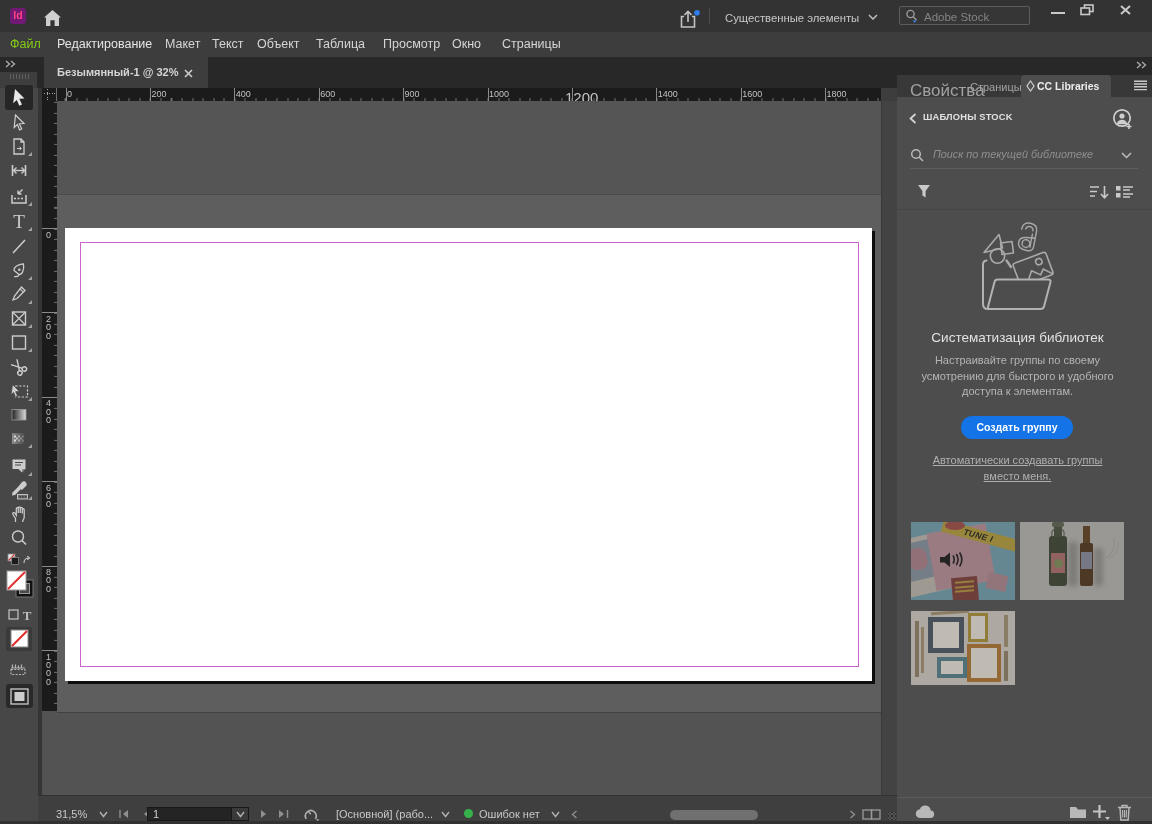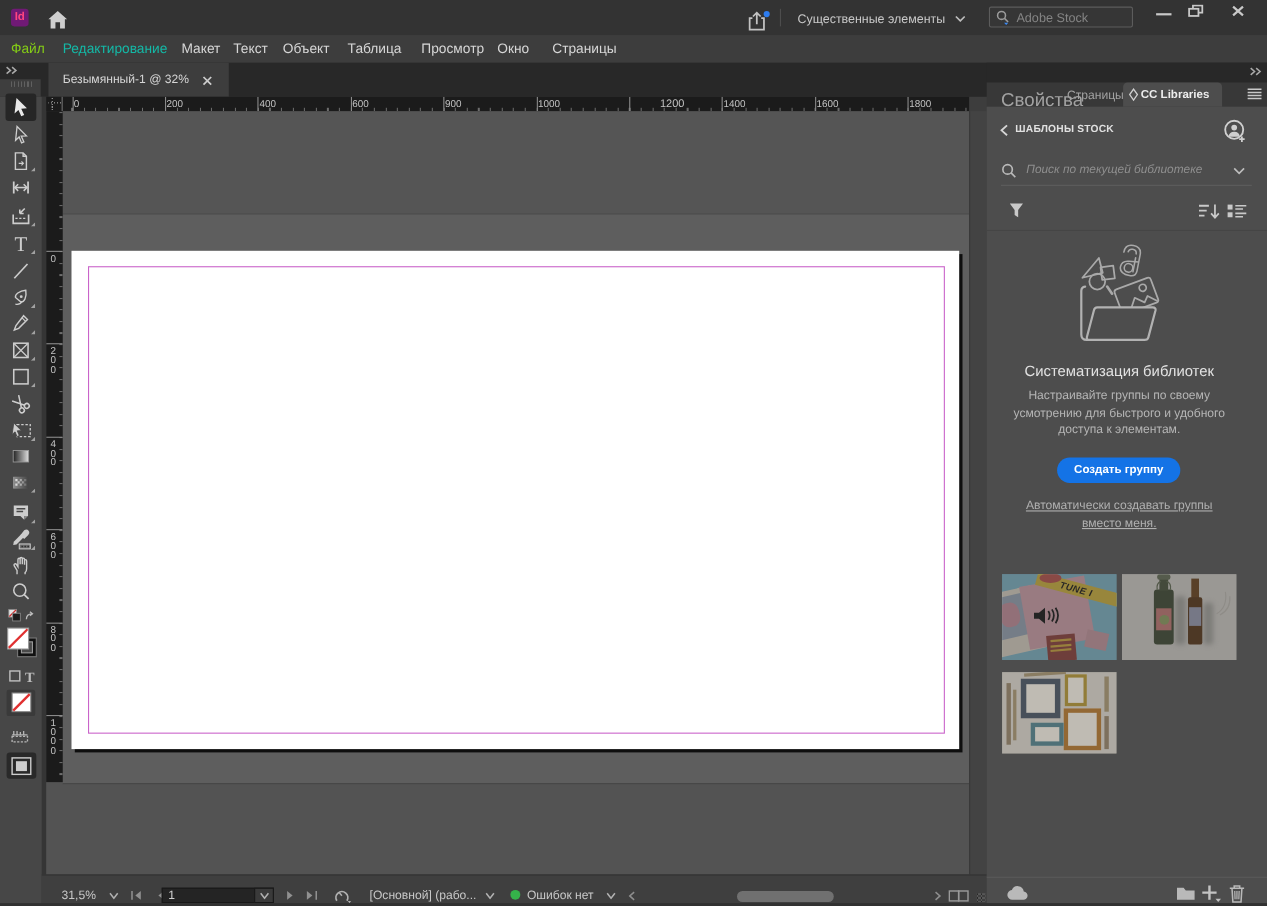--- a/index.html
+++ b/index.html
@@ -35,31 +35,31 @@
 <div class="abs" style="left:1051px;top:11.5px;width:14px;height:2.5px;background:#c9c9c9"></div>
 <svg class="abs" style="left:1080px;top:4px" width="15" height="12" viewBox="0 0 15 12">
 <rect x="4.5" y="1" width="8.5" height="6.5" fill="none" stroke="#c9c9c9" stroke-width="1.6"></rect>
 <rect x="1" y="4" width="8.5" height="6.5" fill="#333333" stroke="#c9c9c9" stroke-width="1.6"></rect>
 </svg>
 <svg class="abs" style="left:1120px;top:4.5px" width="11" height="10" viewBox="0 0 11 10">
 <path d="M1 1 L10 9 M10 1 L1 9" stroke="#c9c9c9" stroke-width="2"></path>
 </svg>
 <div class="abs" style="left:0;top:32px;width:1152px;height:25px;background:#3d3d3d"></div>
 <div class="abs txt" style="left:10px;top:37px;color:#84cc16">Файл</div>
-<div class="abs txt" style="left:57px;top:37px;color:#14b8a6">Редактирование</div>
+<div class="abs txt" style="left:57px;top:37px;color:#e5e5e5">Редактирование</div>
 <div class="abs txt" style="left:165px;top:37px;color:#d6d6d6">Макет</div>
 <div class="abs txt" style="left:212px;top:37px;color:#d6d6d6">Текст</div>
 <div class="abs txt" style="left:257px;top:37px;color:#d6d6d6">Объект</div>
 <div class="abs txt" style="left:316px;top:37px;color:#d6d6d6">Таблица</div>
 <div class="abs txt" style="left:383px;top:37px;color:#d6d6d6">Просмотр</div>
 <div class="abs txt" style="left:452px;top:37px;color:#d6d6d6">Окно</div>
 <div class="abs txt" style="left:502px;top:37px;color:#d6d6d6">Страницы</div>
 <div class="abs" style="left:0;top:57px;width:1152px;height:31px;background:#282828"></div>
 <div class="abs" style="left:44px;top:57px;width:164px;height:31px;background:#3d3d3d"></div>
-<div class="abs txt" style="left:57px;top:66px;font-size:11px;font-weight:400;color:#d6d6d6">Безымянный-1 @ 32%</div>
+<div class="abs txt" style="left:57px;top:66px;font-size:11px;font-weight:700;color:#d6d6d6">Безымянный-1 @ 32%</div>
 <svg class="abs" style="left:184px;top:69px" width="9" height="9" viewBox="0 0 9 9">
     <path d="M1 1 L8 8 M8 1 L1 8" stroke="#cccccc" stroke-width="1.6"></path>
   </svg>
 <svg class="abs" style="left:5px;top:60px" width="12" height="8" viewBox="0 0 12 8">
     <path d="M1 1 L4.5 4 L1 7 M6 1 L9.5 4 L6 7" fill="none" stroke="#a9a9a9" stroke-width="1.4"></path>
   </svg>
 <div class="abs" style="left:0;top:72px;width:37px;height:16px;background:#3e3e3e"></div>
 <div class="abs" style="left:10px;top:74px;width:20px;height:5px;background-image:repeating-linear-gradient(90deg,#606060 0 1px,transparent 1px 3px)"></div>
 <div class="abs" style="left:0;top:88px;width:38px;height:736px;background:#474747"></div>
 <div class="abs" style="left:38px;top:88px;width:4px;height:736px;background:#353535"></div>
@@ -230,21 +230,21 @@
 <div class="abs" style="left:94.4px;top:0.5px;font-size:9px;color:#c2c2c2">200</div>
 <div class="abs" style="left:177.3px;top:0;width:1px;height:13px;background:#8a8a8a"></div>
 <div class="abs" style="left:178.8px;top:0.5px;font-size:9px;color:#c2c2c2">400</div>
 <div class="abs" style="left:261.7px;top:0;width:1px;height:13px;background:#8a8a8a"></div>
 <div class="abs" style="left:263.2px;top:0.5px;font-size:9px;color:#c2c2c2">600</div>
 <div class="abs" style="left:346.1px;top:0;width:1px;height:13px;background:#8a8a8a"></div>
 <div class="abs" style="left:347.6px;top:0.5px;font-size:9px;color:#c2c2c2">900</div>
 <div class="abs" style="left:430.5px;top:0;width:1px;height:13px;background:#8a8a8a"></div>
 <div class="abs" style="left:432.0px;top:0.5px;font-size:9px;color:#c2c2c2">1000</div>
 <div class="abs" style="left:514.9px;top:0;width:1px;height:13px;background:#8a8a8a"></div>
-<div class="abs" style="left:543px;top:0.5px;font-size:10px;color:#c2c2c2">1200</div>
+<div class="abs" style="left:508px;top:0.5px;font-size:15px;color:#c2c2c2">1200</div>
 <div class="abs" style="left:599.3px;top:0;width:1px;height:13px;background:#8a8a8a"></div>
 <div class="abs" style="left:600.8px;top:0.5px;font-size:9px;color:#c2c2c2">1400</div>
 <div class="abs" style="left:683.7px;top:0;width:1px;height:13px;background:#8a8a8a"></div>
 <div class="abs" style="left:685.2px;top:0.5px;font-size:9px;color:#c2c2c2">1600</div>
 <div class="abs" style="left:768.1px;top:0;width:1px;height:13px;background:#8a8a8a"></div>
 <div class="abs" style="left:769.6px;top:0.5px;font-size:9px;color:#c2c2c2">1800</div>
 </div>
 <div class="abs" style="left:42px;top:101px;width:15px;height:610px;background:#1b1b1b;overflow:hidden;z-index:3">
 <div class="abs" style="left:12px;top:0;width:3px;height:610px;background-image:repeating-linear-gradient(180deg,#6e6e6e 0 1px,transparent 1px 10.55px);background-position:0 0.9px"></div>
 <div class="abs" style="left:0;top:127.0px;width:15px;height:1px;background:#8a8a8a"></div>

